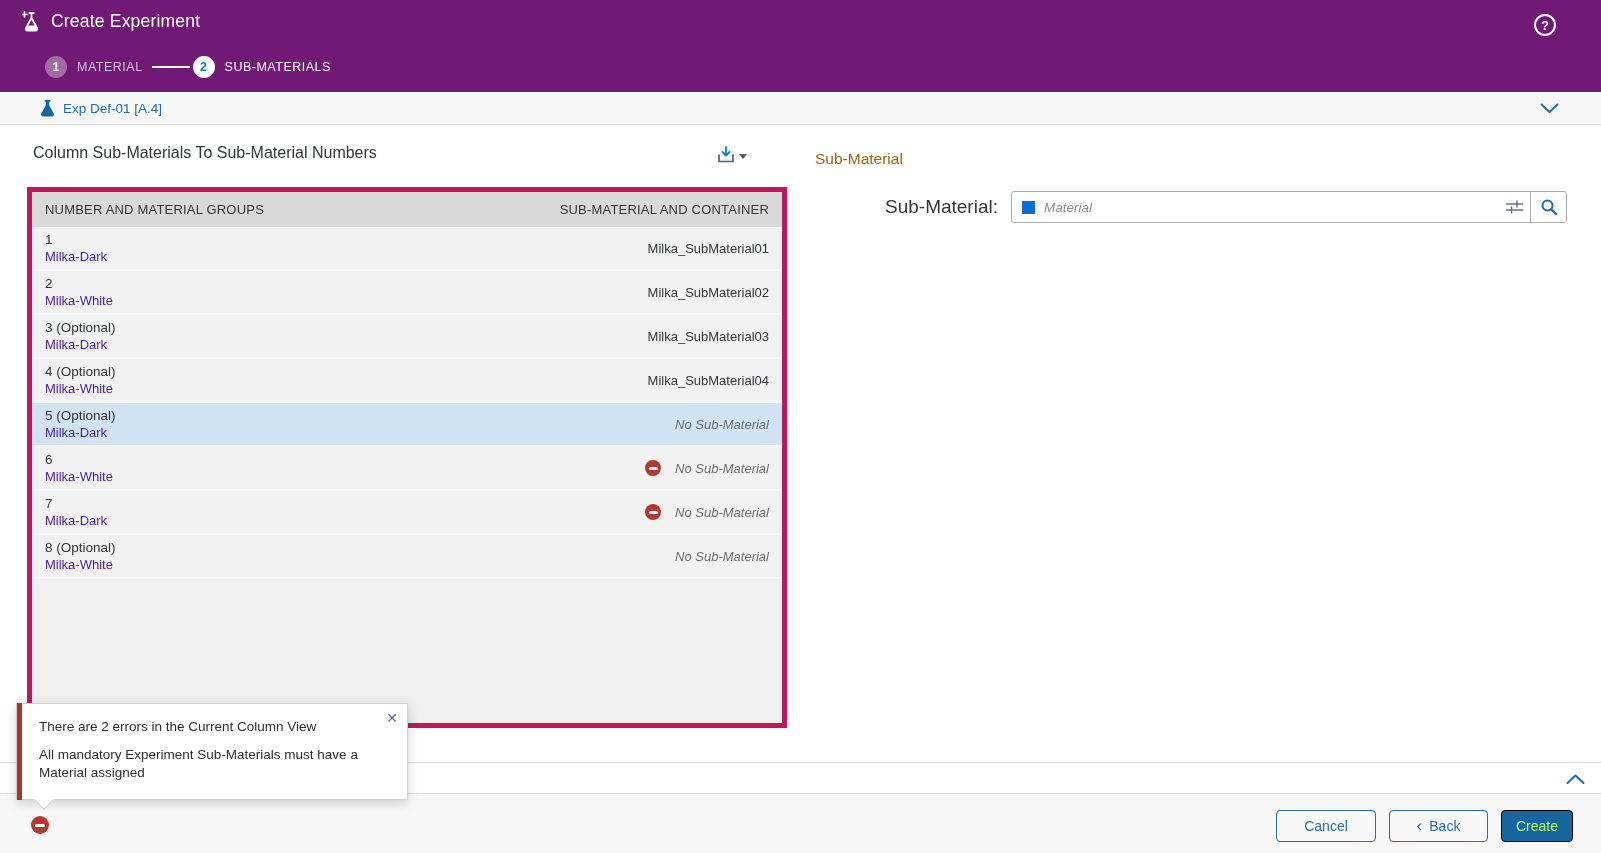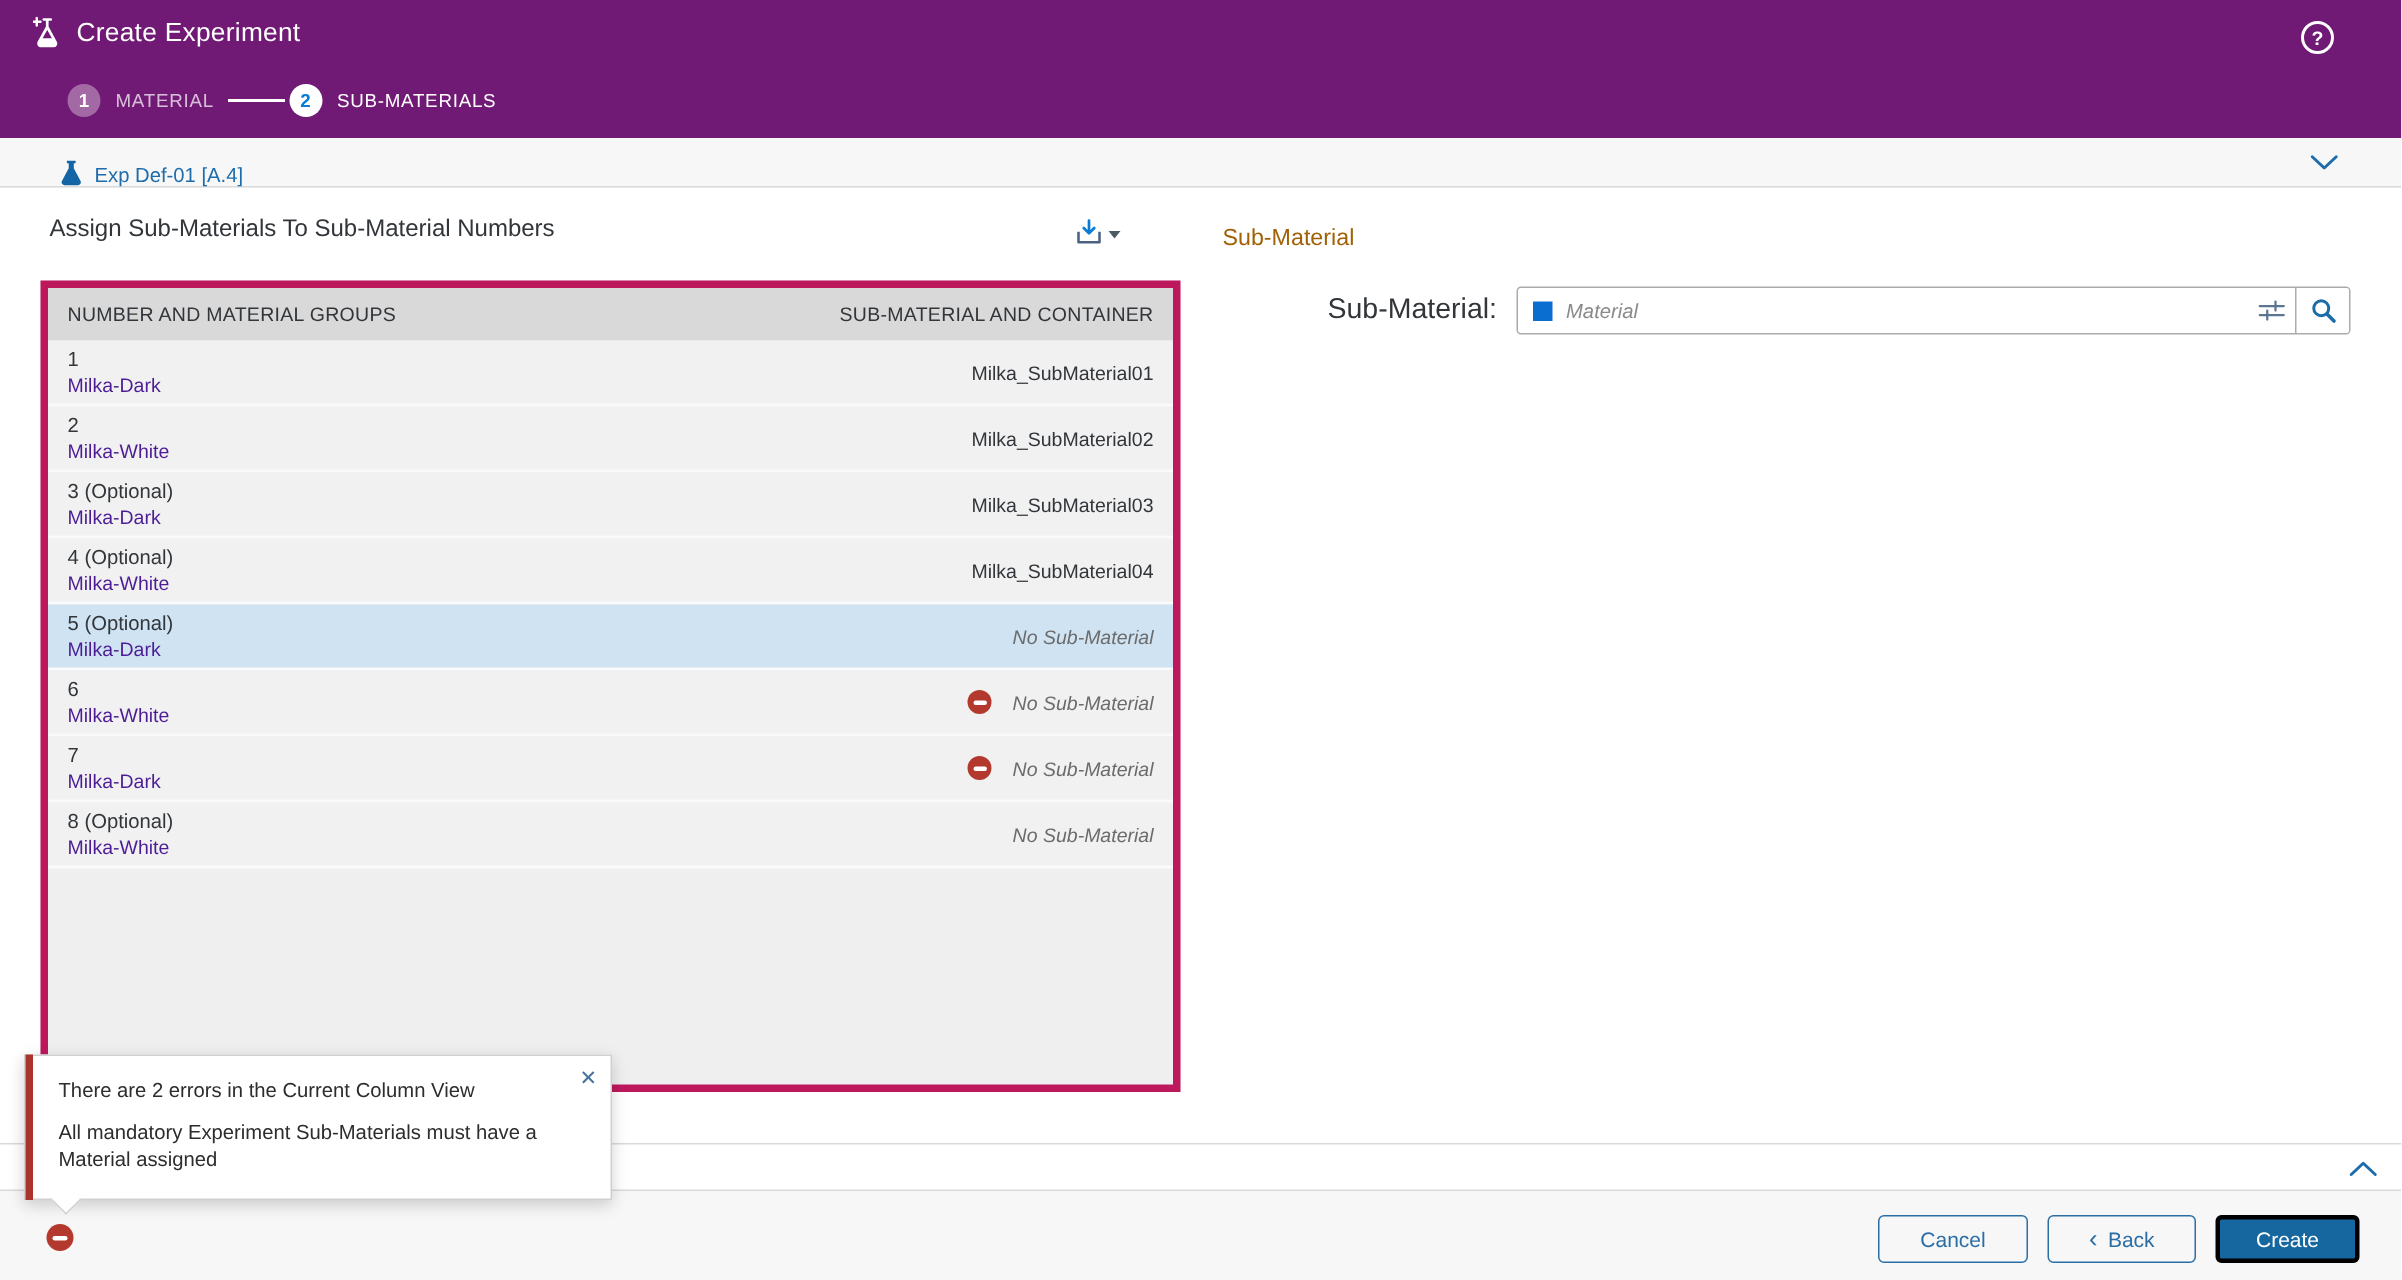--- a/index.html
+++ b/index.html
@@ -21,21 +21,21 @@
   .step.done .step-circle { background:rgba(255,255,255,.35); color:#fdfefe; }
   .step.done .step-label { color:rgba(255,255,255,.72); }
   .step.active .step-circle { background:#fff; color:#0a7cd6; }
   .step.active .step-label { color:#fff; }
   .step-label { font-size:12.5px; letter-spacing:.5px; }
   .step-connector { width:38px; height:2px; background:#fff; margin:0 3px 0 9px; }
 
   
   .def-bar { position:absolute; left:0; top:92px; width:1601px; height:33px; background:#f7f7f7;
              border-bottom:1px solid #d9d9d9; }
-  .def-left { position:absolute; left:40px; top:0; height:32px; display:flex; align-items:flex-end; gap:8px; }
+  .def-left { position:absolute; left:40px; top:0; height:32px; display:flex; align-items:center; gap:8px; }
   .def-label { font-size:13.5px; color:#1e6cab; }
   .def-chevron-btn { position:absolute; left:1536px; top:4px; width:26px; height:24px; border:none; background:transparent;
                      display:flex; align-items:center; justify-content:center; cursor:pointer; }
 
   
   .assign-title { position:absolute; left:33px; top:144px; font-size:16px; font-weight:400; color:#32363a; }
   .export-btn { position:absolute; left:714px; top:139px; height:28px; border:none; background:transparent;
                 display:flex; align-items:flex-end; gap:3px; cursor:pointer; padding:2px; }
   .caret-down { width:0; height:0; border-left:4px solid transparent; border-right:4px solid transparent;
                 border-top:5px solid #4c5a66; margin-bottom:6px; }
@@ -82,21 +82,21 @@
                       background:#b3382e; border-radius:50%; display:flex; align-items:center; justify-content:center;
                       cursor:pointer; }
   .footer-error-btn .err-minus { width:10px; height:3px; border-radius:1.5px; background:#fff; display:block; }
   .footer-actions { position:absolute; right:28px; top:16px; display:flex; gap:13px; }
   .btn { height:32px; border-radius:4px; font-size:14px; font-family:"Liberation Sans","DejaVu Sans",sans-serif;
          display:flex; align-items:center; justify-content:center; cursor:pointer; }
   .btn.outline { background:transparent; border:1px solid #2b6ea6; color:#2b6ea6; }
   .btn.cancel { width:100px; }
   .btn.back { width:99px; gap:7px; }
   .btn.back .back-chevron { font-size:17px; line-height:1; margin-top:-2px; }
-  .btn.create { width:96px; background:#16669f; border:3px solid #000000; color:#ffffff; }
+  .btn.create { width:72px; background:#16669f; border:1px solid #000000; color:#bef264; }
 
   
   .popover { position:absolute; left:16px; top:703px; width:392px; height:97px; background:#fff;
              border:1px solid #d0d0d0; box-shadow:0 3px 10px rgba(0,0,0,.18); z-index:20;
              padding:15px 24px 14px 22px; }
   .popover .red-bar { position:absolute; left:0; top:-1px; bottom:-1px; width:5px; background:#aa332b; }
   .popover-close { position:absolute; right:9px; top:7px; border:none; background:transparent; color:#46749e;
                    font-size:14px; cursor:pointer; line-height:1; }
   .popover-line1 { font-size:13.5px; color:#2d2d2d; margin-bottom:12px; }
   .popover-line2 { font-size:13.5px; color:#2d2d2d; line-height:1.35; width:352px; }
@@ -142,21 +142,21 @@
       </svg>
       <span class="def-label">Exp Def-01 [A.4]</span>
     </div>
     <button class="def-chevron-btn">
       <svg width="19" height="11" viewBox="0 0 19 11">
         <polyline points="1.5,1.5 9.5,9 17.5,1.5" fill="none" stroke="#1e6cab" stroke-width="2" stroke-linecap="round" stroke-linejoin="round"></polyline>
       </svg>
     </button>
   </div>
 
-  <h2 class="assign-title">Assign Sub-Materials To Sub-Material Numbers</h2>
+  <h2 class="assign-title">Column Sub-Materials To Sub-Material Numbers</h2>
 
   <button class="export-btn">
     <svg width="20" height="20" viewBox="0 0 20 20">
       <path d="M10 2 v8 M6.5 7 L10 10.5 L13.5 7" fill="none" stroke="#0a7cd6" stroke-width="1.8" stroke-linecap="round" stroke-linejoin="round"></path>
       <path d="M3 9.5 v7 h14 v-7" fill="none" stroke="#4a6282" stroke-width="1.7" stroke-linejoin="round"></path>
     </svg>
     <span class="caret-down"></span>
   </button>
 
   <div class="table">

